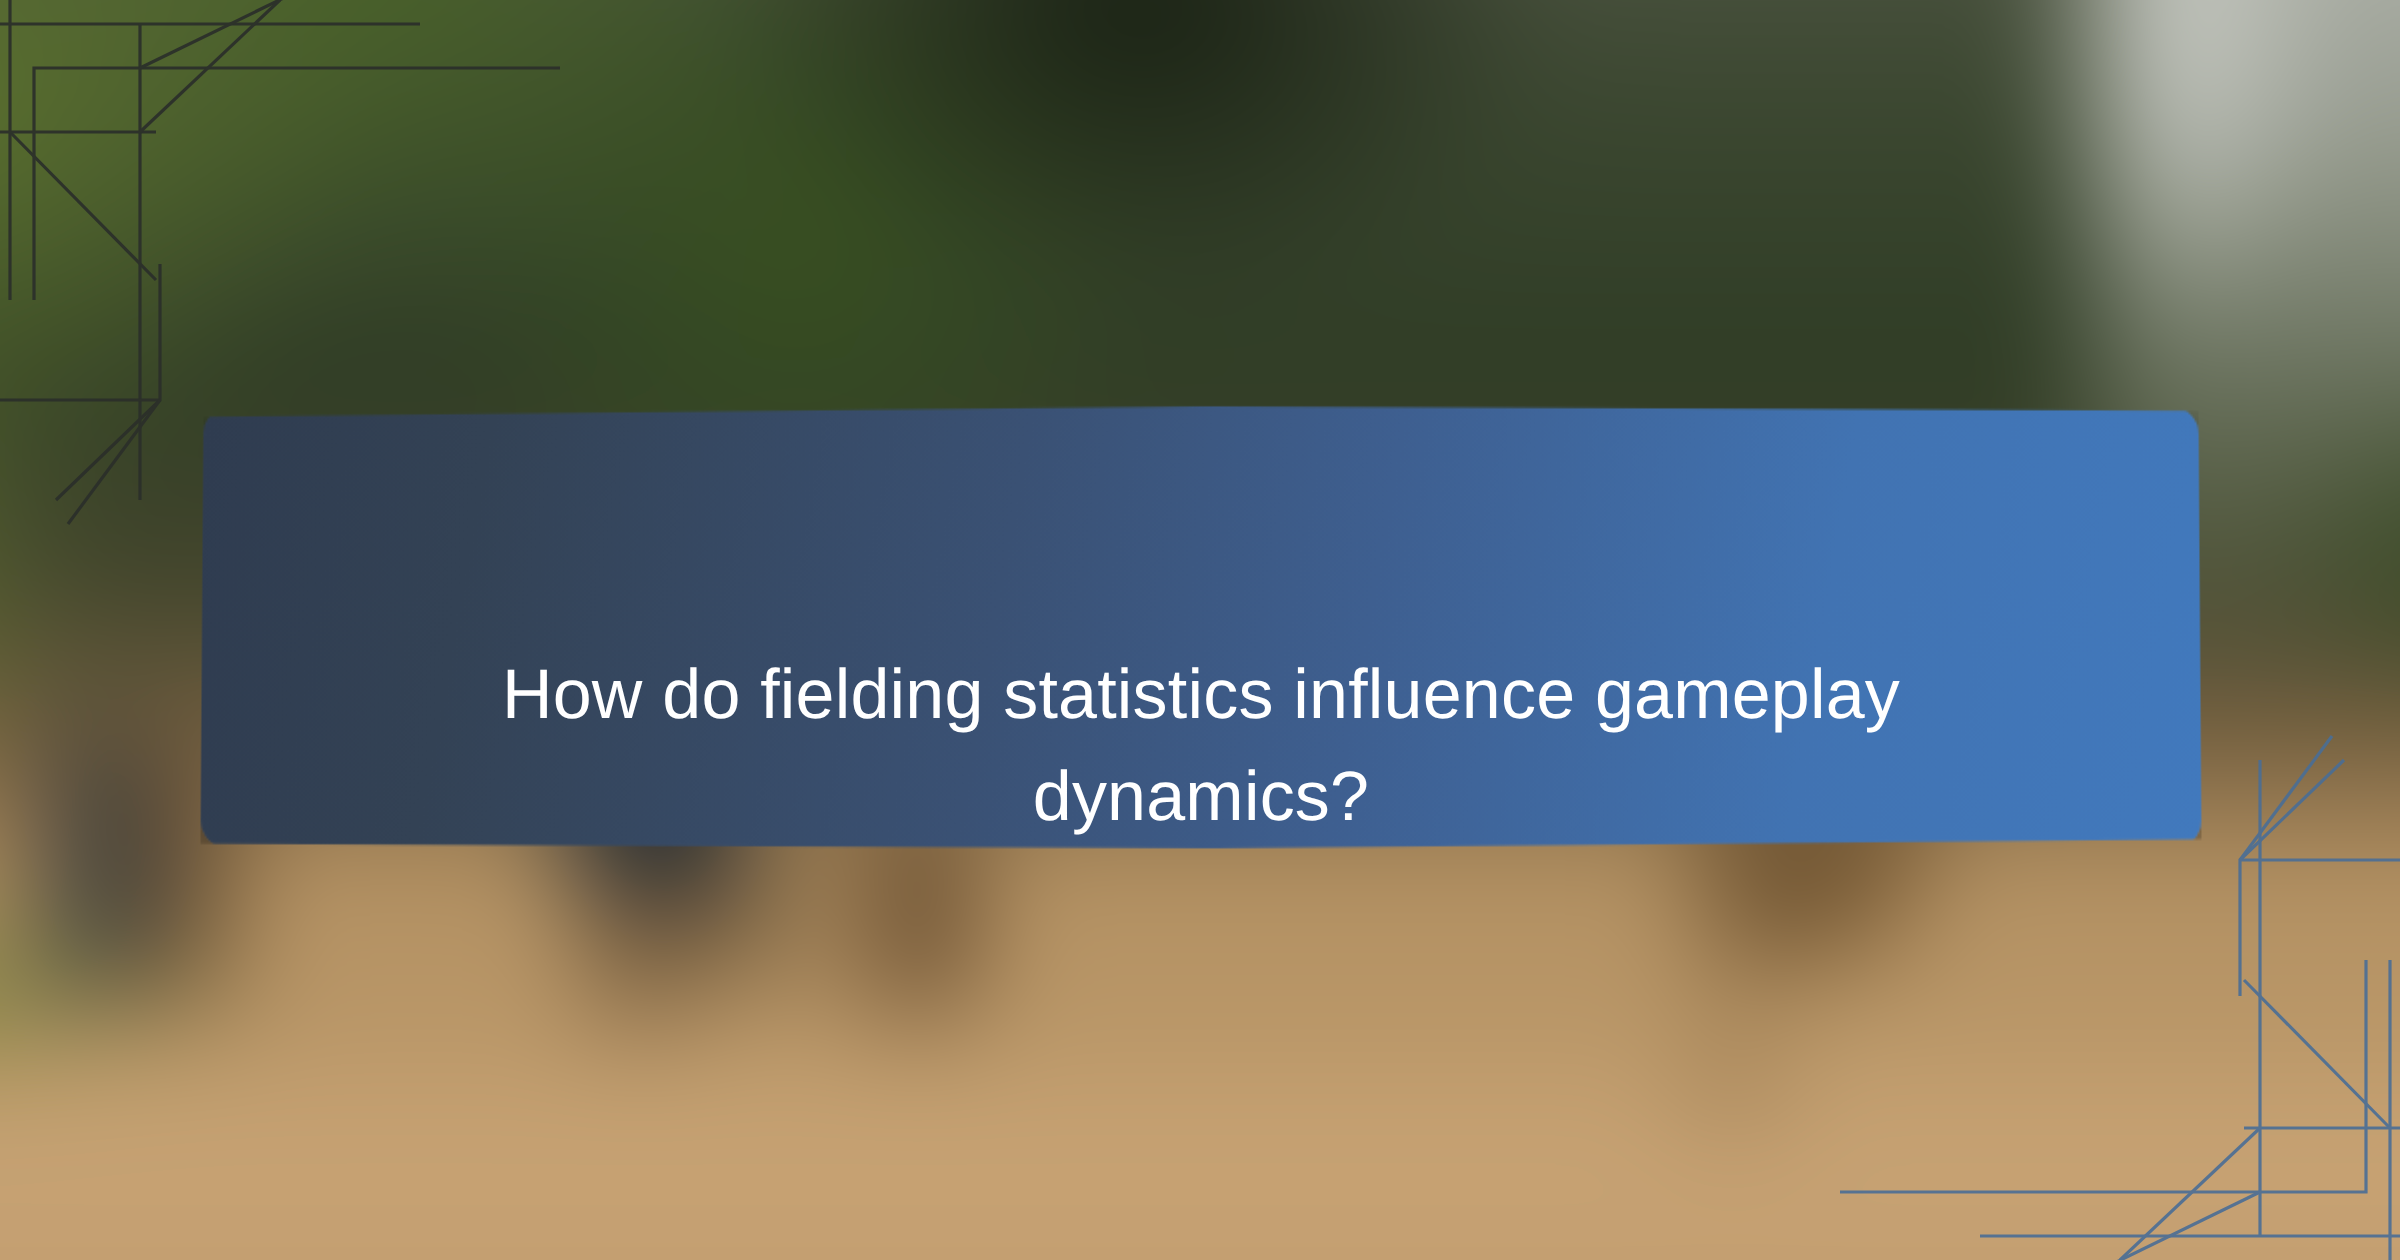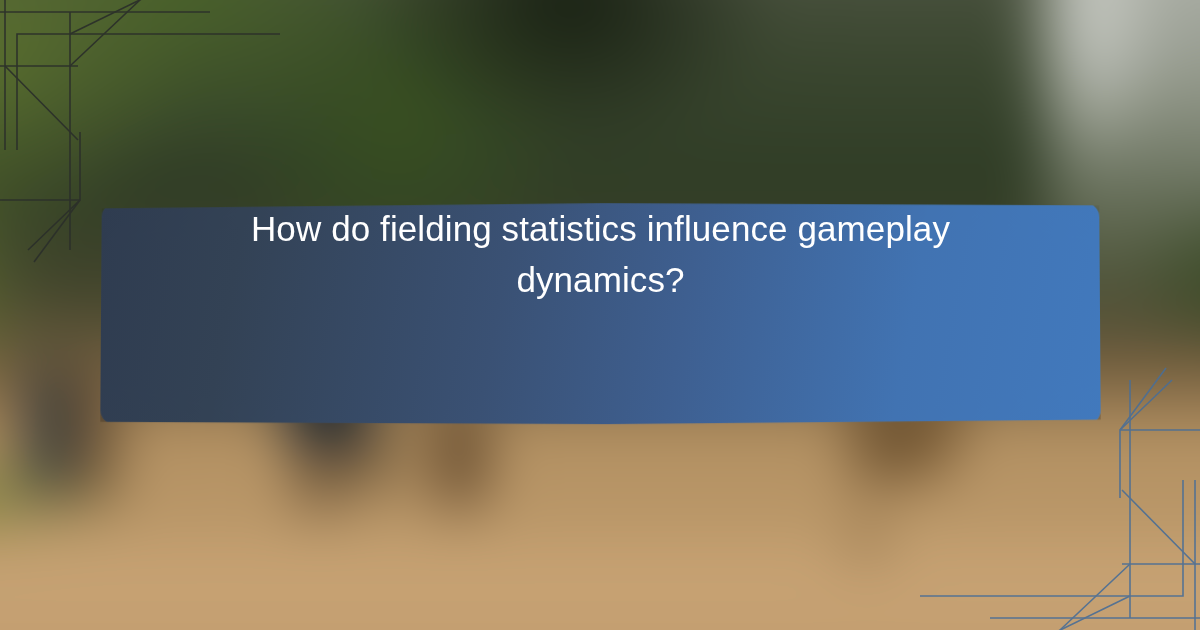--- a/index.html
+++ b/index.html
@@ -121,21 +121,21 @@
       #4173b2 80%,
       #4179bd 100%);
     box-shadow: 0 10px 26px rgba(0,0,0,0.45);
     transform: perspective(1400px) rotateX(1.1deg);
     clip-path: polygon(0% 2.4%, 50% 0%, 100% 1.0%, 100% 98%, 50% 100%, 0% 99%);
   }
   .card-text {
     position: absolute;
     inset: 0;
     display: flex;
-    align-items: flex-start;
+    align-items: flex-end;
     justify-content: center;
     padding: 0 90px;
     box-sizing: border-box;
   }
   .card-text h1 {
     margin: 0;
     color: #ffffff;
     font-size: 35px;
     line-height: 1.46;
     font-weight: 400;

